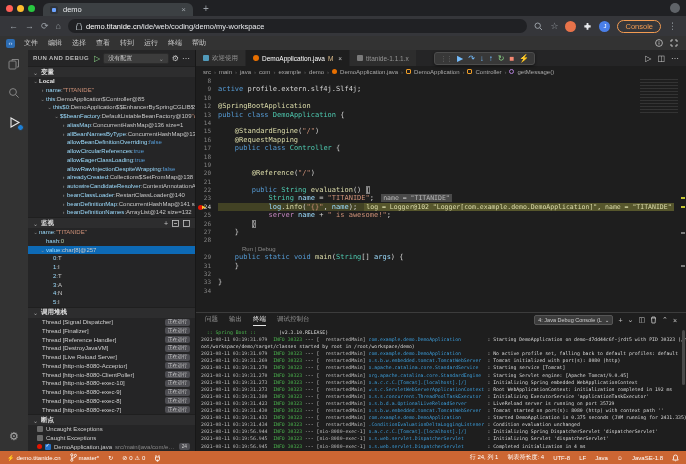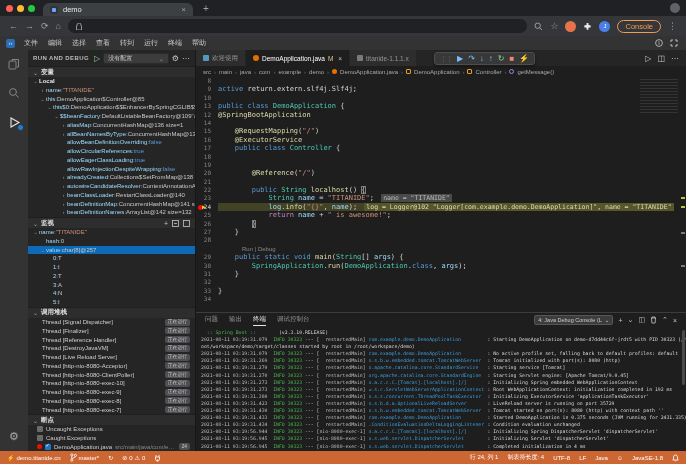--- a/index.html
+++ b/index.html
@@ -157,20 +157,21 @@
 
   <div class="toolbar">
     <span class="navic">←</span>
     <span class="navic">→</span>
     <span class="navic">⟳</span>
     <span class="navic">⌂</span>
     <div class="urlbar">
       <svg width="6" height="7" viewBox="0 0 6 7">
           <path d="M1 3V2a2 2 0 014 0v1h.5v4h-5V3z" fill="none" stroke="#9aa0a6" stroke-width="0.9"></path>
         </svg>
+      <span class="url"><b>demo.titanide.cn</b><span>/ide/web/coding/demo/my-workspace</span></span>
     </div>
     <svg width="9" height="9" viewBox="0 0 9 9">
         <circle cx="3.7" cy="3.7" r="2.7" fill="none" stroke="#9aa0a6"></circle>
         <path d="M5.8 5.8L8 8" stroke="#9aa0a6"></path>
       </svg>
     <span class="navic">☆</span>
     <span class="avatar av-o"></span>
     <svg width="9" height="9" viewBox="0 0 10 10">
         <path d="M4 1h2v1.5a1 1 0 001 1H8.5V6H7a1 1 0 00-1 1v1.5H4V7a1 1 0 00-1-1H1.5V3.5H3a1 1 0 001-1z" fill="#e8eaed"></path>
       </svg>
@@ -541,45 +542,45 @@
         <div class="mark" style="top:120px;background:#c5c532"></div>
         <div class="mark" style="top:129px;background:#c5c532"></div>
         <div class="mark" style="top:155px;background:#7a7a7a"></div>
         <div class="mark" style="top:188px;background:#7a7a7a"></div>
       <div class="cline">
             <span class="ln">8</span>
             <span class="lc"></span>
           </div>
           <div class="cline">
             <span class="ln">9</span>
-            <span class="lc"><span class="tk-kw">active</span><span class="tk-pl"> return.extern.slf4j.Slf4j;</span></span>
+            <span class="lc"><span class="tk-kw">active</span><span class="tk-pl"> profile.extern.slf4j.Slf4j;</span></span>
           </div>
           <div class="cline">
             <span class="ln">10</span>
             <span class="lc"></span>
+          </div>
+          <div class="cline">
+            <span class="ln">12</span>
+            <span class="lc"><span class="tk-ann">@SpringBootApplication</span></span>
           </div>
           <div class="cline">
             <span class="ln">13</span>
             <span class="lc"><span class="tk-kw">public</span><span class="tk-pl"> </span><span class="tk-kw">class</span><span class="tk-pl"> </span><span class="tk-cls">DemoApplication</span><span class="tk-pl"> {</span></span>
           </div>
           <div class="cline">
-            <span class="ln">12</span>
-            <span class="lc"><span class="tk-ann">@SpringBootApplication</span></span>
-          </div>
-          <div class="cline">
             <span class="ln">14</span>
             <span class="lc"></span>
           </div>
           <div class="cline">
             <span class="ln">15</span>
-            <span class="lc"><span class="tk-pl">    </span><span class="tk-ann">@RequestMapping</span><span class="tk-pl">(</span><span class="tk-str">"/"</span><span class="tk-pl">)</span></span>
+            <span class="lc"><span class="tk-pl">    </span><span class="tk-ann">@StandardEngine</span><span class="tk-pl">(</span><span class="tk-str">"/"</span><span class="tk-pl">)</span></span>
           </div>
           <div class="cline">
             <span class="ln">16</span>
-            <span class="lc"><span class="tk-pl">    </span><span class="tk-ann">@ExecutorService</span></span>
+            <span class="lc"><span class="tk-pl">    </span><span class="tk-ann">@RequestMapping</span></span>
           </div>
           <div class="cline">
             <span class="ln">17</span>
             <span class="lc"><span class="tk-pl">    </span><span class="tk-kw">public</span><span class="tk-pl"> </span><span class="tk-kw">class</span><span class="tk-pl"> </span><span class="tk-cls">Controller</span><span class="tk-pl"> {</span></span>
           </div>
           <div class="cline">
             <span class="ln">18</span>
             <span class="lc"></span>
           </div>
           <div class="cline">
@@ -589,56 +590,52 @@
           <div class="cline">
             <span class="ln">20</span>
             <span class="lc"><span class="tk-pl">        </span><span class="tk-ann">@Reference</span><span class="tk-pl">(</span><span class="tk-str">"/"</span><span class="tk-pl">)</span></span>
           </div>
           <div class="cline">
             <span class="ln">21</span>
             <span class="lc"></span>
           </div>
           <div class="cline">
             <span class="ln">22</span>
-            <span class="lc"><span class="tk-pl">        </span><span class="tk-kw">public</span><span class="tk-pl"> </span><span class="tk-cls">String</span><span class="tk-pl"> </span><span class="tk-fn">localhost</span><span class="tk-pl">() </span><span class="tk-brk">{</span></span>
+            <span class="lc"><span class="tk-pl">        </span><span class="tk-kw">public</span><span class="tk-pl"> </span><span class="tk-cls">String</span><span class="tk-pl"> </span><span class="tk-fn">evaluation</span><span class="tk-pl">() </span><span class="tk-brk">{</span></span>
           </div>
           <div class="cline">
             <span class="ln">23</span>
             <span class="lc"><span class="tk-pl">            </span><span class="tk-cls">String</span><span class="tk-pl"> </span><span class="tk-var">name</span><span class="tk-pl"> = </span><span class="tk-str">"TITANIDE"</span><span class="tk-pl">; </span><span class="tk-hint">name = "TITANIDE"</span></span>
           </div>
           <div class="cline cur">
             <span class="bp-dot"></span>
             <span class="cur-arrow">▶</span>
             <span class="ln">24</span>
             <span class="lc"><span class="tk-pl">            </span><span class="tk-var">log</span><span class="tk-pl">.</span><span class="tk-fn">info</span><span class="tk-pl">(</span><span class="tk-str">"{}"</span><span class="tk-pl">, </span><span class="tk-var">name</span><span class="tk-pl">); </span><span class="tk-hinty">log = Logger@102 "Logger[com.example.demo.DemoApplication]", name = "TITANIDE"</span></span>
           </div>
           <div class="cline">
             <span class="ln">25</span>
-            <span class="lc"><span class="tk-pl">            </span><span class="tk-ret">return</span><span class="tk-pl"> </span><span class="tk-var">name</span><span class="tk-pl"> + </span><span class="tk-str">" is awesome!"</span><span class="tk-pl">;</span></span>
+            <span class="lc"><span class="tk-pl">            </span><span class="tk-ret">server</span><span class="tk-pl"> </span><span class="tk-var">name</span><span class="tk-pl"> + </span><span class="tk-str">" is awesome!"</span><span class="tk-pl">;</span></span>
           </div>
           <div class="cline">
             <span class="ln">26</span>
             <span class="lc"><span class="tk-pl">        </span><span class="tk-brk">}</span></span>
           </div>
           <div class="cline">
             <span class="ln">27</span>
             <span class="lc"><span class="tk-pl">    }</span></span>
           </div>
           <div class="cline">
             <span class="ln">28</span>
             <span class="lc"></span>
           </div>
           <div class="lensrow">Run | Debug</div>
           <div class="cline">
             <span class="ln">29</span>
             <span class="lc"><span class="tk-pl">    </span><span class="tk-kw">public</span><span class="tk-pl"> </span><span class="tk-kw">static</span><span class="tk-pl"> </span><span class="tk-kw">void</span><span class="tk-pl"> </span><span class="tk-fn">main</span><span class="tk-pl">(</span><span class="tk-cls">String</span><span class="tk-pl">[] </span><span class="tk-var">args</span><span class="tk-pl">) {</span></span>
-          </div>
-          <div class="cline">
-            <span class="ln">30</span>
-            <span class="lc"><span class="tk-pl">        </span><span class="tk-cls">SpringApplication</span><span class="tk-pl">.</span><span class="tk-fn">run</span><span class="tk-pl">(</span><span class="tk-cls">DemoApplication</span><span class="tk-pl">.</span><span class="tk-kw">class</span><span class="tk-pl">, </span><span class="tk-var">args</span><span class="tk-pl">);</span></span>
           </div>
           <div class="cline">
             <span class="ln">31</span>
             <span class="lc"><span class="tk-pl">    }</span></span>
           </div>
           <div class="cline">
             <span class="ln">32</span>
             <span class="lc"></span>
           </div>
           <div class="cline">

